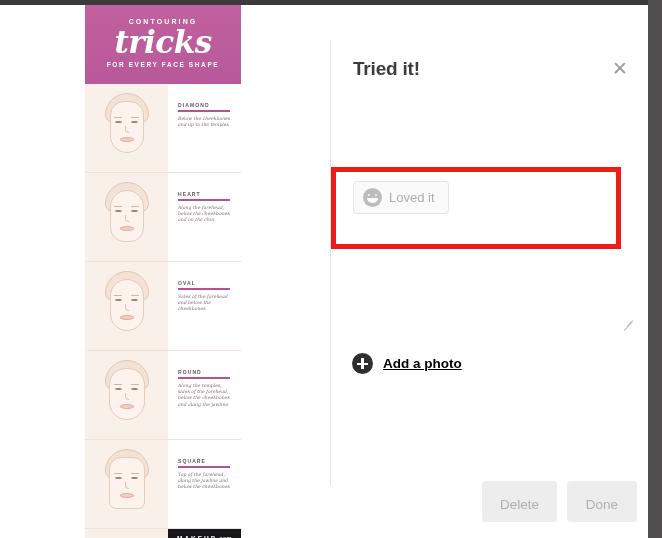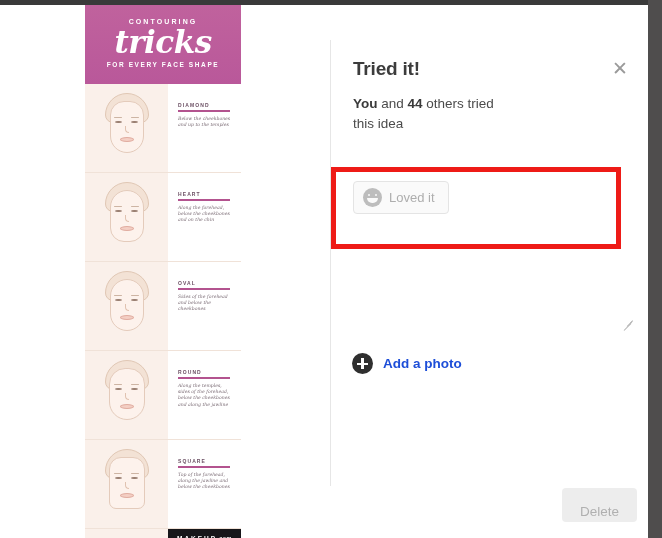--- a/index.html
+++ b/index.html
@@ -366,32 +366,33 @@
     left: 5px; top: 9.5px;
     width: 11px; height: 2.6px;
   }
   .plus-icon::after {
     left: 9.2px; top: 5.2px;
     width: 2.6px; height: 11px;
   }
   .add-photo-label {
     font-size: 13.5px;
     font-weight: bold;
-    color: #1d4ed8;
+    color: #000000;
+    text-decoration: underline;
   }
 
   .footer-actions {
     position: absolute;
     right: 25px; bottom: 16px;
     display: flex;
     gap: 10px;
   }
   .btn {
     min-width: 70px;
-    height: 34px;
+    height: 41px;
     padding: 16px 18px;
     border: none;
     border-radius: 4px;
     background: #ededed;
     color: #b0b0b0;
     font-family: "Liberation Sans", sans-serif;
     font-size: 13.5px;
     cursor: pointer;
   }
 </style>
@@ -521,23 +522,20 @@
 
   </div>
 
   <div class="modal">
 
     <div class="modal-head">
       <div class="modal-title">Tried it!</div>
       <div class="close-icon">✕</div>
     </div>
 
-    <div class="tried-line">
-      <b>You</b><span> and </span><b>44</b><span> others tried this idea</span>
-    </div>
 
     <div class="redbox"></div>
 
     <div class="howd-section">
       <div class="rating-row">
 
         <div class="rating-btn">
           <span class="emoji happy">
             <span class="e l"></span>
               <span class="e r"></span>
@@ -559,15 +557,16 @@
     <span style="width:4px;transform:translate(6px,-1px) rotate(-45deg);"></span>
   </div>
 
   <div class="add-photo">
     <span class="plus-icon"></span>
     <span class="add-photo-label">Add a photo</span>
   </div>
 
   <div class="footer-actions">
     <button class="btn">Delete</button>
+    <button class="btn">Done</button>
   </div>
 
 </div>
 
 </body></html>

